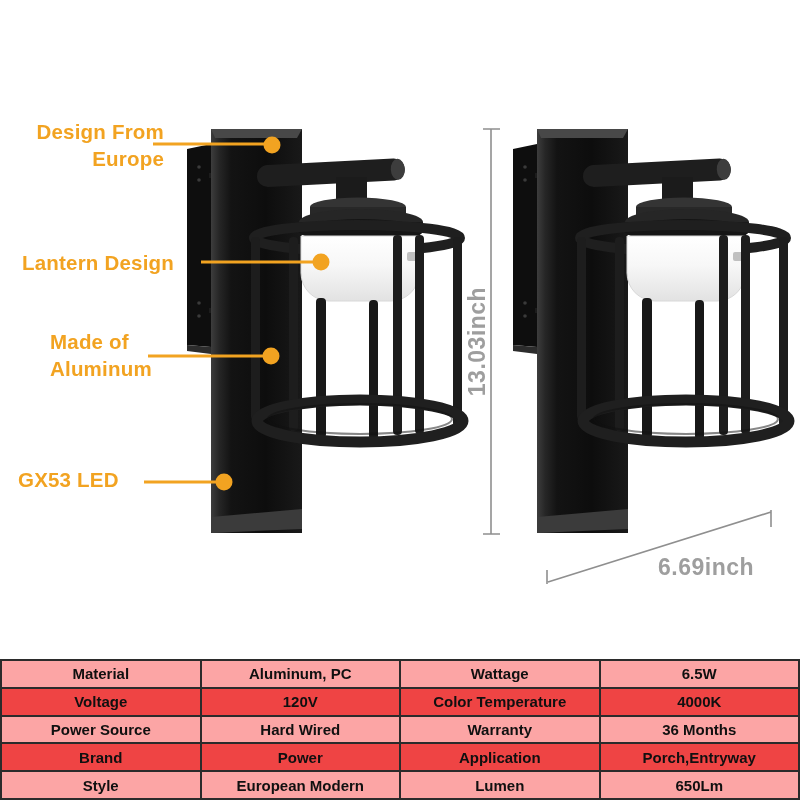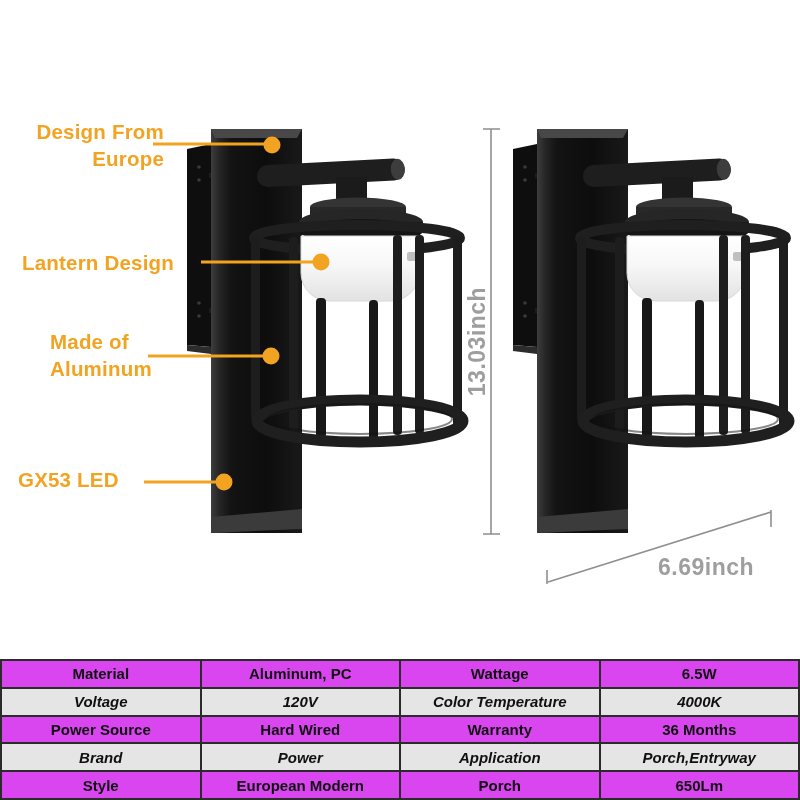--- a/index.html
+++ b/index.html
@@ -26,22 +26,22 @@
   #dim-width{left:658px;top:554px;font-size:23px;}
   table.spec{
     position:absolute;left:0;top:659px;width:800px;height:141px;
     border-collapse:collapse;table-layout:fixed;
   }
   table.spec td{
     border:2.5px solid #2B2B2B;text-align:center;vertical-align:middle;
     font-weight:bold;font-size:15px;color:#101010;padding:0;
     font-family:"Liberation Sans",sans-serif;
   }
-  table.spec tr.dark td{background:#d946ef;}
-  table.spec tr.light td{background:#e5e5e5;font-style:italic;}
+  table.spec tr.dark td{background:#fca5a5;}
+  table.spec tr.light td{background:#ef4444;}
 </style>
 </head>
 <body>
 
 <svg class="scene" width="800" height="800" viewBox="0 0 800 800">
   <defs>
     <linearGradient id="gCol" x1="0" y1="0" x2="1" y2="0">
       <stop offset="0" stop-color="#3d3d3d"></stop>
       <stop offset="0.09" stop-color="#262626"></stop>
       <stop offset="0.22" stop-color="#131313"></stop>
@@ -172,17 +172,17 @@
     </tr>
     <tr class="light">
       <td>Brand</td>
       <td>Power</td>
       <td>Application</td>
       <td>Porch,Entryway</td>
     </tr>
     <tr class="dark">
       <td>Style</td>
       <td>European Modern</td>
-      <td>Porch</td>
+      <td>Lumen</td>
       <td>650Lm</td>
     </tr>
   </tbody>
 </table>
 
 </body></html>

